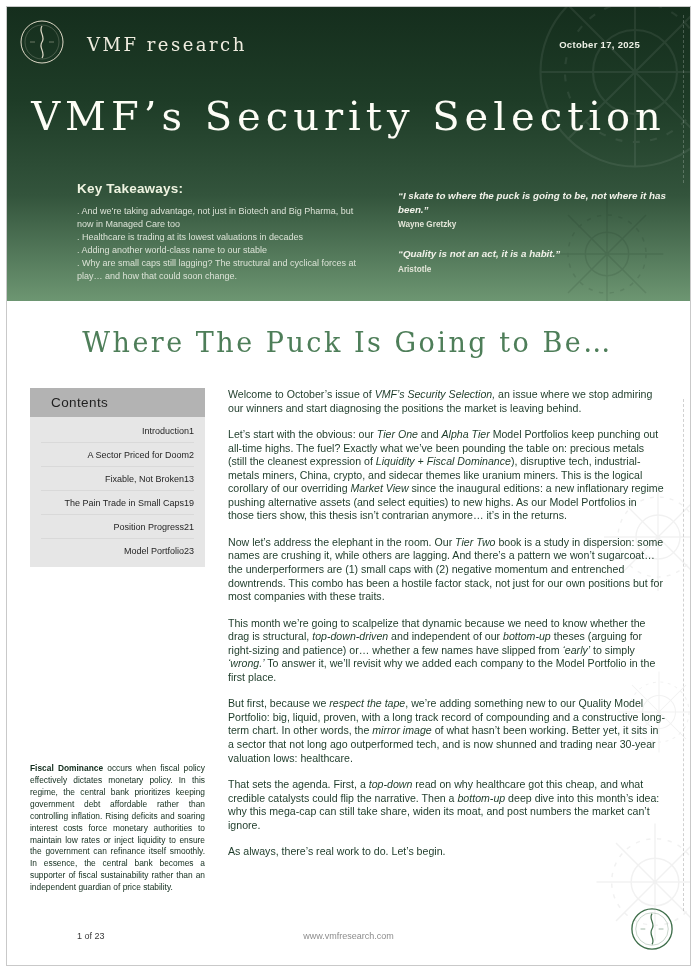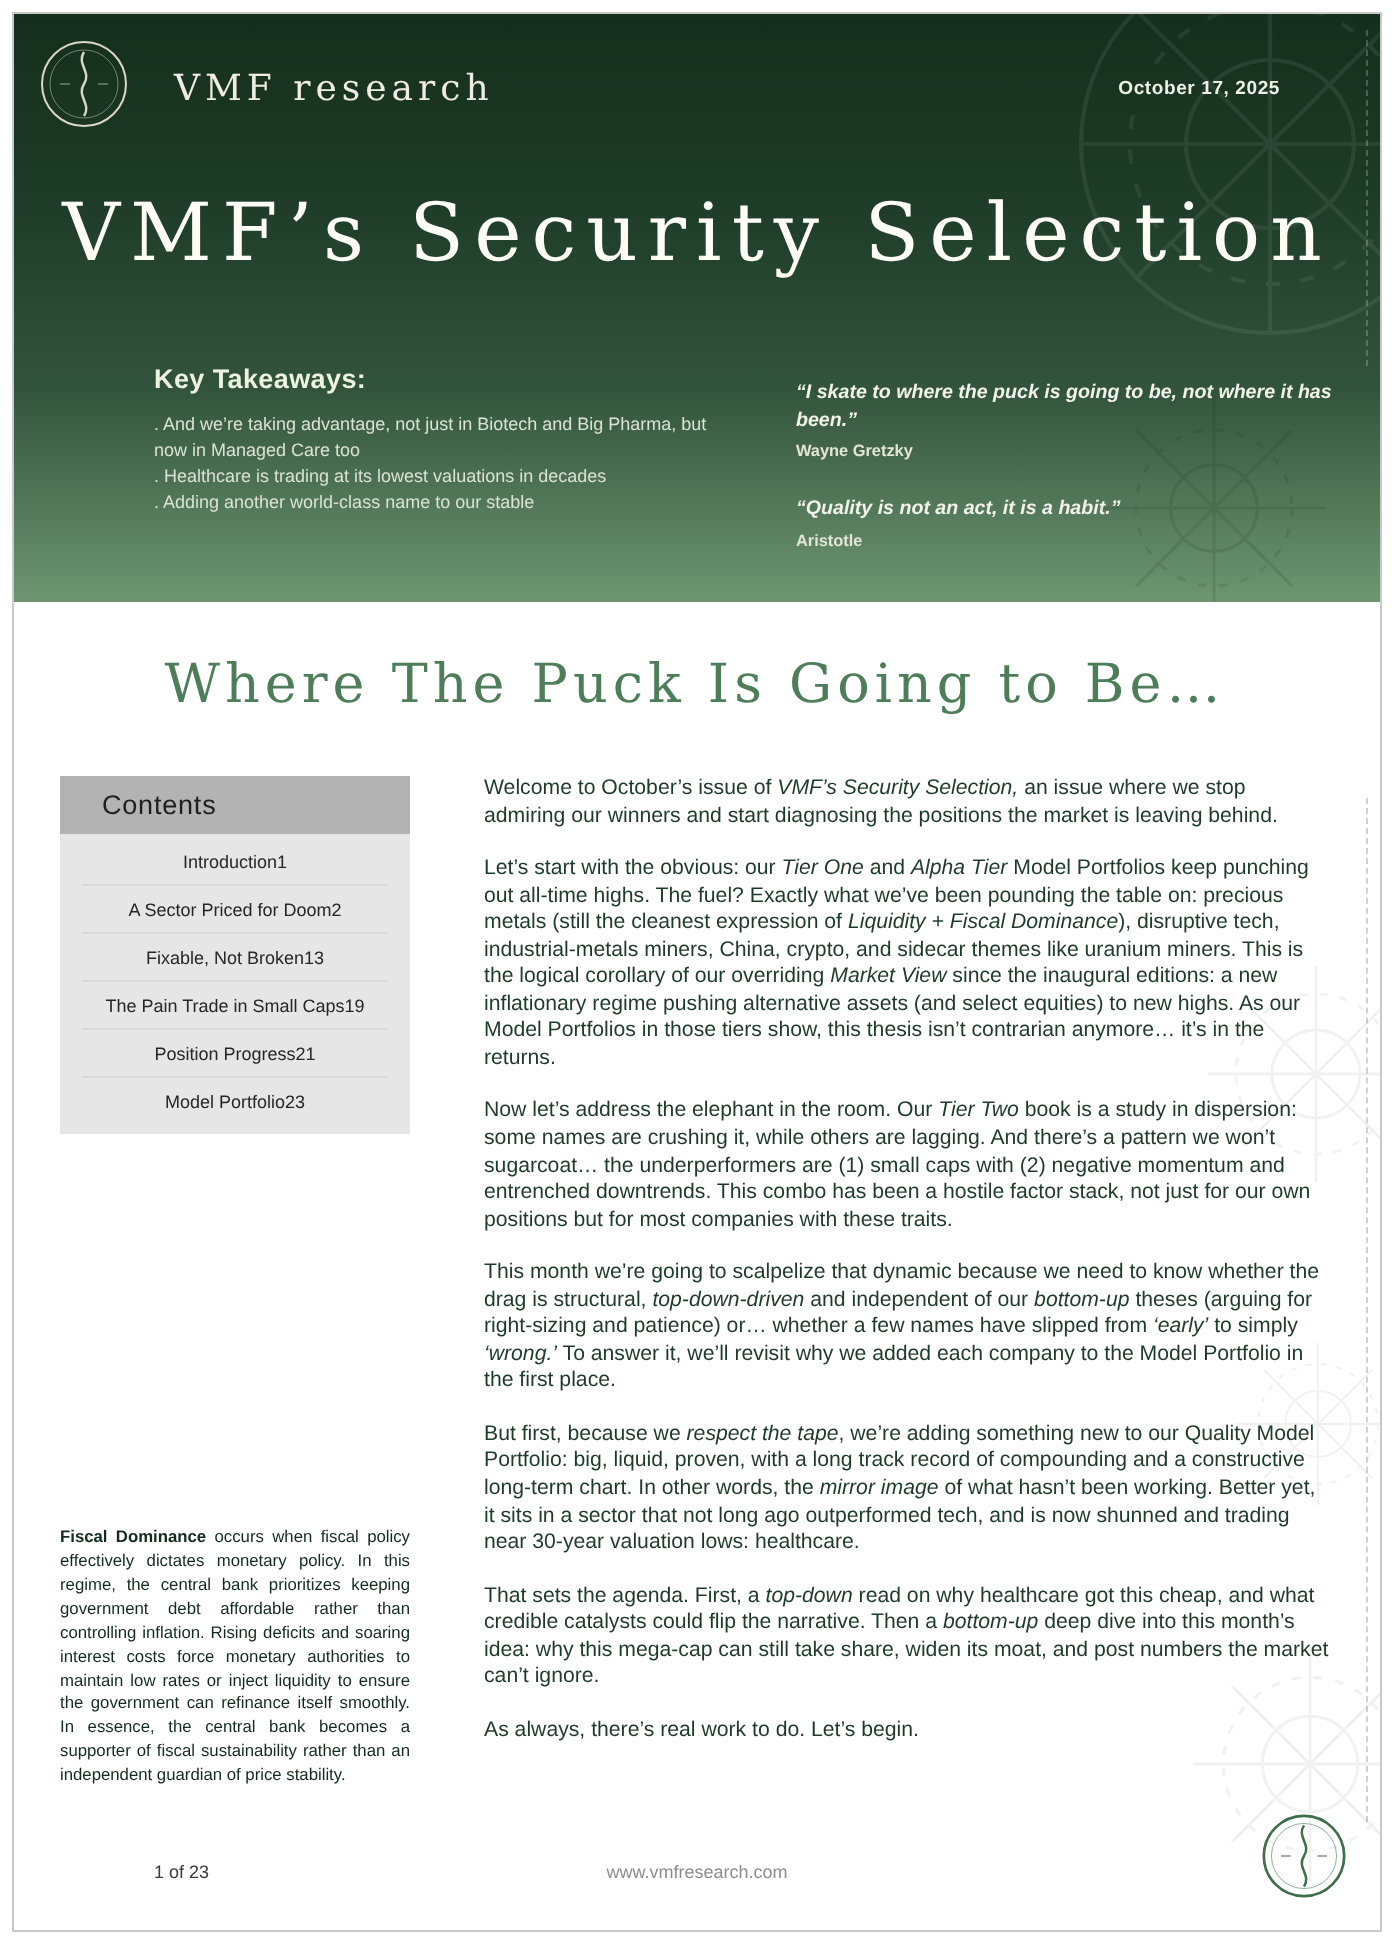--- a/index.html
+++ b/index.html
@@ -25,25 +25,25 @@
 
   
   .content{position:relative;padding:26px 25px 0 23px;}
   .section-title{margin:0 0 30px;text-align:center;font-family:"DejaVu Serif",serif;font-weight:400;
                  font-size:27px;letter-spacing:2.5px;color:var(--accent-green,#4e7e59);}
   .columns{display:flex;align-items:flex-start;}
   .left-col{width:175px;flex:none;}
   .contents-box{width:100%;}
   .contents-head{background:var(--toc-header-bg,#b3b3b3);color:#1f1f1f;font-size:13.5px;padding:7px 21px;letter-spacing:.4px;}
   .contents-list{background:var(--toc-list-bg,#e6e6e6);padding:2px 11px 5px;}
-  .toc-row{display:flex;justify-content:center;align-items:baseline;font-size:9px;color:#262626;
+  .toc-row{display:flex;justify-content:flex-end;align-items:baseline;font-size:9px;color:#262626;
            padding:7px 0 6px;border-bottom:1px solid #d9d9d9;cursor:pointer;}
   .toc-row:last-child{border-bottom:none;}
   .sidenote{margin-top:196px;font-size:8.4px;line-height:1.42;text-align:justify;color:#112c1c;}
-  .article{flex:1;margin-left:37px;}
+  .article{flex:1;margin-left:23px;}
   .article p{margin:0 0 13px;font-size:10.6px;line-height:1.28;color:var(--body-text,#1d3b29);}
   .it{font-style:italic;}
   .bd{font-weight:bold;}
 
   
   .footer{position:absolute;left:0;right:0;bottom:20px;height:14px;font-size:9px;}
   .pagenum{position:absolute;left:70px;color:#3a3a3a;}
   .site{display:block;text-align:center;color:#8d8d8d;cursor:pointer;}
   .logo-bottom{position:absolute;right:16px;bottom:10px;}
 
@@ -101,20 +101,21 @@
     </div>
 
     <h1 class="doc-title">VMF’s Security Selection</h1>
 
     <div class="hero-bottom">
       <div class="takeaways">
         <h2>Key Takeaways:</h2>
         <div class="tk-item">. And we’re taking advantage, not just in Biotech and Big Pharma, but now in Managed Care too</div>
         <div class="tk-item">. Healthcare is trading at its lowest valuations in decades</div>
         <div class="tk-item">. Adding another world-class name to our stable</div>
+        <div class="tk-item">. Why are small caps still lagging? The structural and cyclical forces at play… and how that could soon change.</div>
       </div>
       <div class="quotes">
         <div class="quote">
           <p class="quote-text">“I skate to where the puck is going to be, not where it has been.”</p>
           <p class="quote-author">Wayne Gretzky</p>
         </div>
         <div class="quote">
           <p class="quote-text">“Quality is not an act, it is a habit.”</p>
           <p class="quote-author">Aristotle</p>
         </div>

